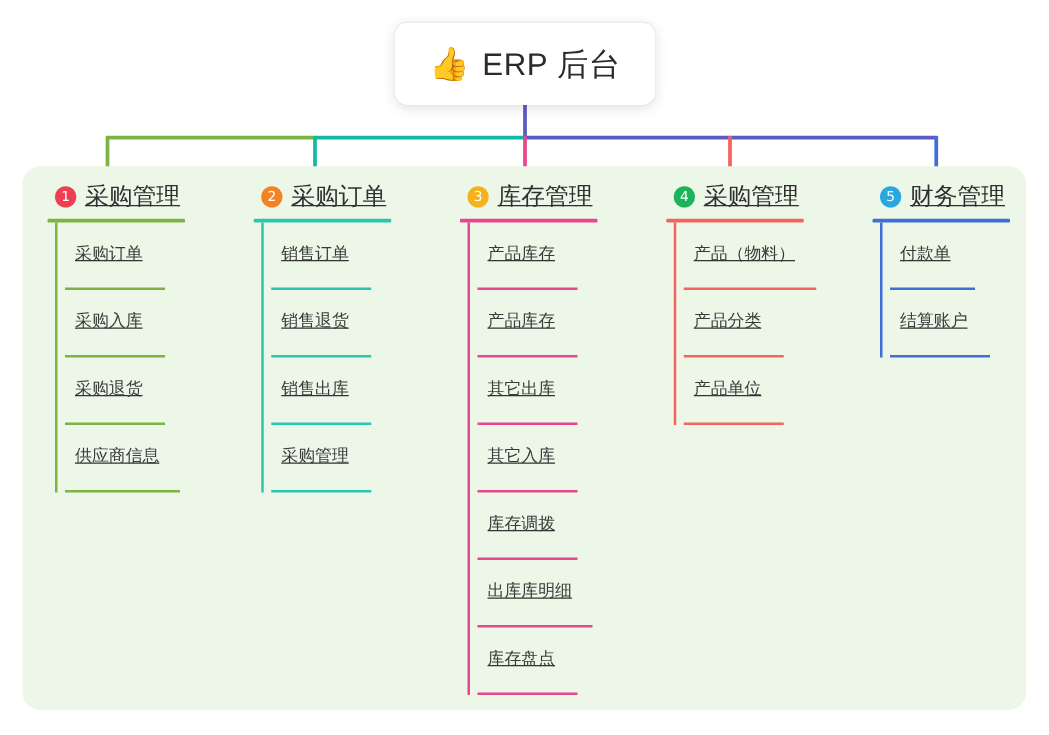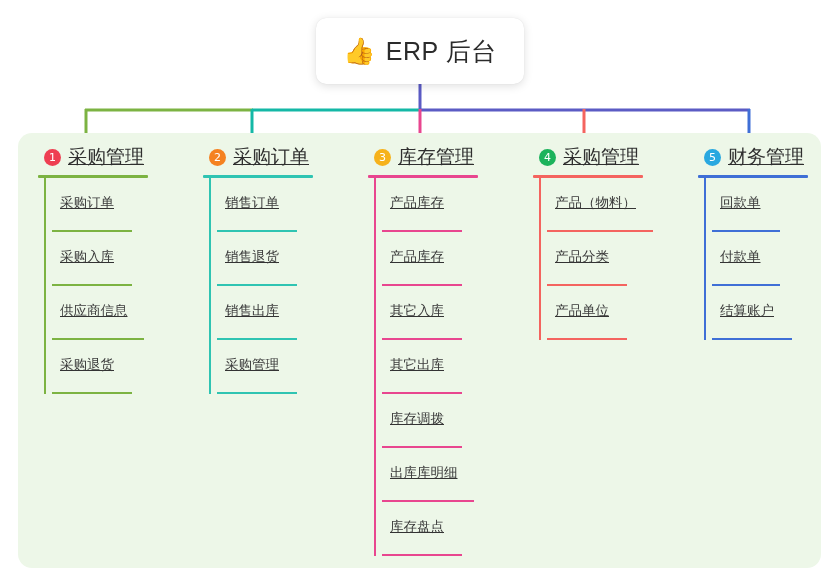--- a/index.html
+++ b/index.html
@@ -175,27 +175,27 @@
           <div class="spine" style="background: rgb(124, 179, 66);"></div>
           <div class="leaf">
             <span class="leaf-text">采购订单</span>
             <div class="leaf-rule" style="background: rgb(124, 179, 66); width: 80px;"></div>
           </div>
           <div class="leaf">
             <span class="leaf-text">采购入库</span>
             <div class="leaf-rule" style="background: rgb(124, 179, 66); width: 80px;"></div>
           </div>
           <div class="leaf">
+            <span class="leaf-text">采购退货</span>
+            <div class="leaf-rule" style="background: rgb(124, 179, 66); width: 80px;"></div>
+          </div>
+          <div class="leaf">
             <span class="leaf-text">供应商信息</span>
             <div class="leaf-rule" style="background: rgb(124, 179, 66); width: 92px;"></div>
           </div>
-          <div class="leaf">
-            <span class="leaf-text">采购退货</span>
-            <div class="leaf-rule" style="background: rgb(124, 179, 66); width: 80px;"></div>
-          </div>
         </div>
       </div>
       <div class="column" style="left: 203px; width: 152px;">
         <div class="col-header">
           <span class="badge" style="background: rgb(245, 130, 32);">2</span>
           <span class="col-title">采购订单</span>
         </div>
         <div class="col-rule" style="background: rgb(47, 196, 178); width: 110px;"></div>
         <div class="leaves">
           <div class="spine" style="background: rgb(47, 196, 178);"></div>
@@ -227,25 +227,25 @@
           <div class="spine" style="background: rgb(232, 70, 143);"></div>
           <div class="leaf">
             <span class="leaf-text">产品库存</span>
             <div class="leaf-rule" style="background: rgb(232, 70, 143); width: 80px;"></div>
           </div>
           <div class="leaf">
             <span class="leaf-text">产品库存</span>
             <div class="leaf-rule" style="background: rgb(232, 70, 143); width: 80px;"></div>
           </div>
           <div class="leaf">
+            <span class="leaf-text">其它出库</span>
+            <div class="leaf-rule" style="background: rgb(232, 70, 143); width: 80px;"></div>
+          </div>
+          <div class="leaf">
             <span class="leaf-text">其它入库</span>
-            <div class="leaf-rule" style="background: rgb(232, 70, 143); width: 80px;"></div>
-          </div>
-          <div class="leaf">
-            <span class="leaf-text">其它出库</span>
             <div class="leaf-rule" style="background: rgb(232, 70, 143); width: 80px;"></div>
           </div>
           <div class="leaf">
             <span class="leaf-text">库存调拨</span>
             <div class="leaf-rule" style="background: rgb(232, 70, 143); width: 80px;"></div>
           </div>
           <div class="leaf">
             <span class="leaf-text">出库库明细</span>
             <div class="leaf-rule" style="background: rgb(232, 70, 143); width: 92px;"></div>
           </div>
@@ -279,24 +279,20 @@
       </div>
       <div class="column" style="left: 698px; width: 140px;">
         <div class="col-header">
           <span class="badge" style="background: rgb(41, 168, 224);">5</span>
           <span class="col-title">财务管理</span>
         </div>
         <div class="col-rule" style="background: rgb(63, 111, 214); width: 110px;"></div>
         <div class="leaves">
           <div class="spine" style="background: rgb(63, 111, 214);"></div>
           <div class="leaf">
-            <span class="leaf-text">回款单</span>
-            <div class="leaf-rule" style="background: rgb(63, 111, 214); width: 68px;"></div>
-          </div>
-          <div class="leaf">
             <span class="leaf-text">付款单</span>
             <div class="leaf-rule" style="background: rgb(63, 111, 214); width: 68px;"></div>
           </div>
           <div class="leaf">
             <span class="leaf-text">结算账户</span>
             <div class="leaf-rule" style="background: rgb(63, 111, 214); width: 80px;"></div>
           </div>
         </div>
       </div>
     </div>

